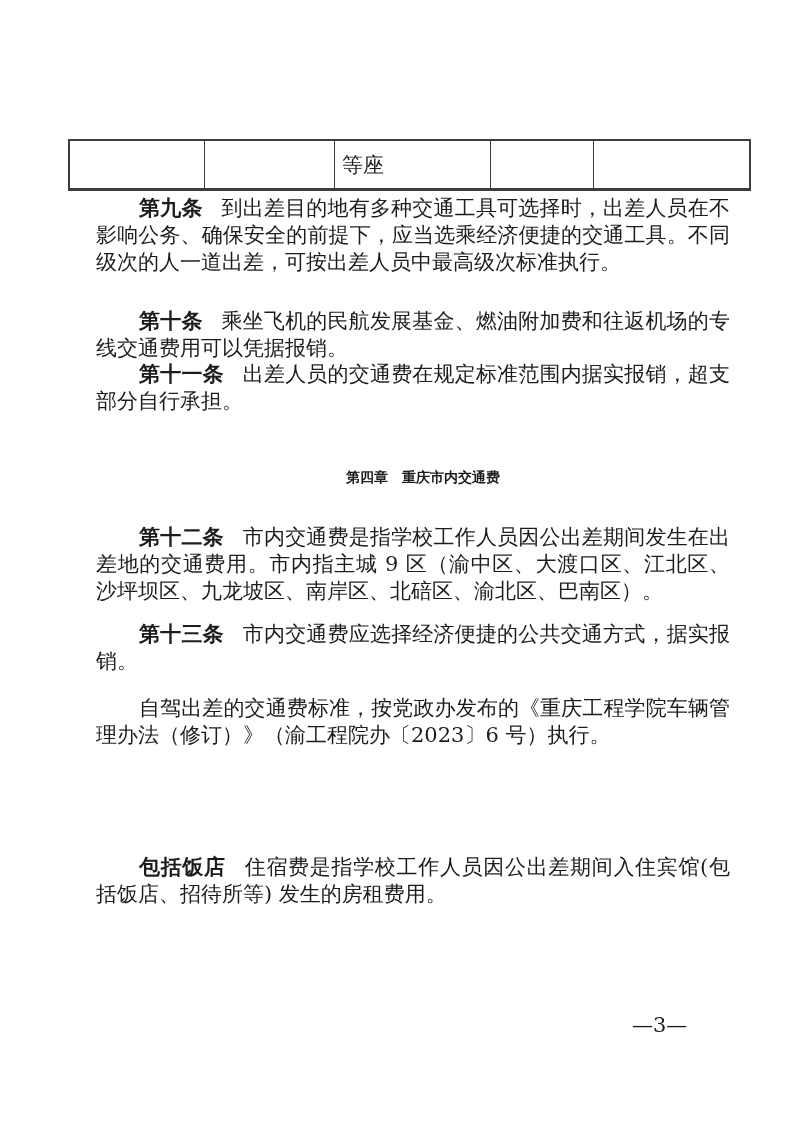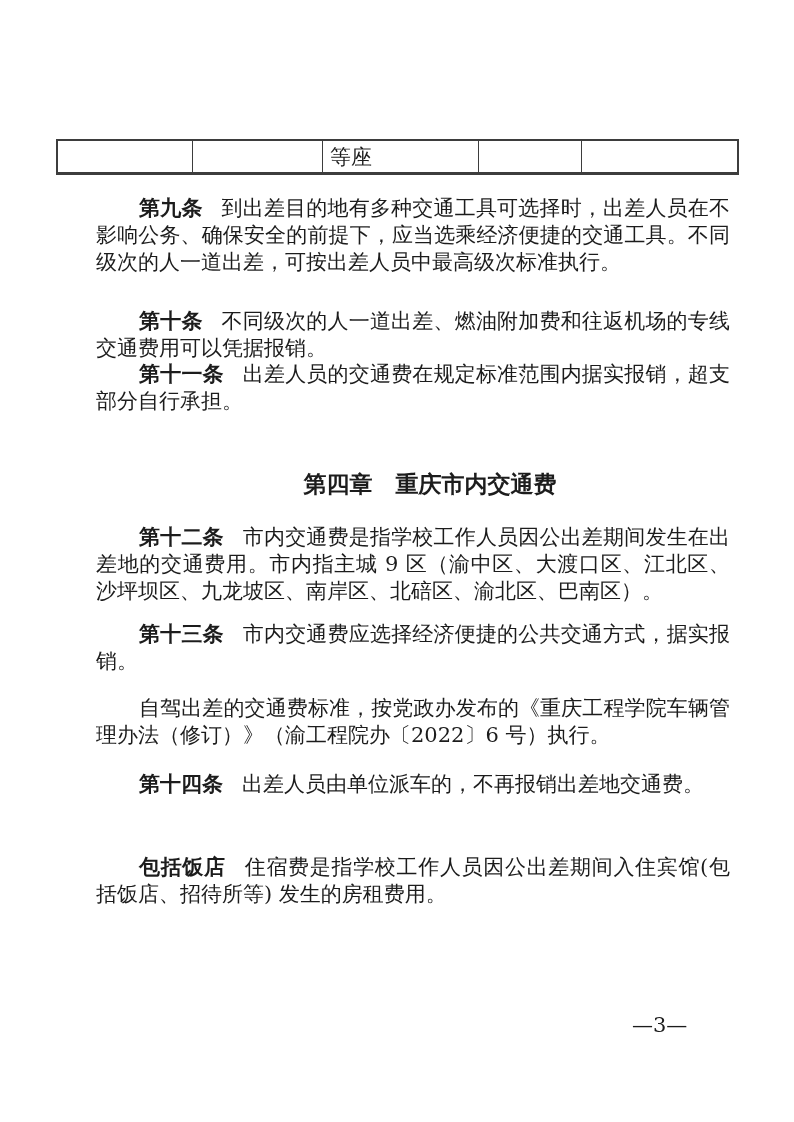--- a/index.html
+++ b/index.html
@@ -9,24 +9,24 @@
     height: 1122px;
     background: #ffffff;
     font-family: "DejaVu Serif", "Liberation Serif", serif;
     color: #1c1c1c;
     overflow: hidden;
   }
 
   
   .frag-table {
     position: absolute;
-    left: 56px;
+    left: 68px;
     top: 139px;
     width: 650px;
-    height: 36px;
+    height: 52px;
     border-collapse: collapse;
     table-layout: fixed;
     border: 2px solid #3d3d3d;
     border-bottom-width: 3px;
   }
   .frag-table td {
     border: 1px solid #3d3d3d;
     font-size: 21px;
     padding: 0 0 0 7px;
     vertical-align: middle;
@@ -58,23 +58,23 @@
 
   
   .chapter {
     position: absolute;
     left: 96px;
     width: 634px;
     text-align: center;
     text-indent: 0;
     font-family: "DejaVu Sans", "Liberation Sans", sans-serif;
     font-weight: bold;
-    font-size: 23px;
+    font-size: 14px;
     line-height: 38px;
-    margin: 17px;
+    margin: 10px;
   }
 
   
   .page-num {
     position: absolute;
     left: 632px;
     top: 1011px;
     font-size: 21px;
     line-height: 28px;
     letter-spacing: 0;
@@ -105,33 +105,32 @@
       <td class="c2"></td>
       <td class="c3">等座</td>
       <td class="c4"></td>
       <td class="c5"></td>
     </tr>
   </tbody>
     </table>
 
   <p class="para b0"><span class="art-label">第九条</span><span>到出差目的地有多种交通工具可选择时，出差人员在不影响公务、确保安全的前提下，应当选乘经济便捷的交通工具。不同级次的人一道出差，可按出差人员中最高级次标准执行。</span></p>
 
-  <p class="para b1"><span class="art-label">第十条</span><span>不同级次的人一道出差、燃油附加费和往返机场的专线交通费用可以凭据报销。</span></p>
+  <p class="para b1"><span class="art-label">第十条</span><span>乘坐飞机的民航发展基金、燃油附加费和往返机场的专线交通费用可以凭据报销。</span></p>
 
   <p class="para b2"><span class="art-label">第十一条</span><span>出差人员的交通费在规定标准范围内据实报销，超支部分自行承担。</span></p>
 
   <h2 class="chapter b3">第四章　重庆市内交通费</h2>
 
   <p class="para b4"><span class="art-label">第十二条</span><span>市内交通费是指学校工作人员因公出差期间发生在出差地的交通费用。市内指主城 9 区（渝中区、大渡口区、江北区、沙坪坝区、九龙坡区、南岸区、北碚区、渝北区、巴南区）。</span></p>
 
   <p class="para b5"><span class="art-label">第十三条</span><span>市内交通费应选择经济便捷的公共交通方式，据实报销。</span></p>
 
-  <p class="para b6"><span>自驾出差的交通费标准，按党政办发布的《重庆工程学院车辆管理办法（修订）》（渝工程院办〔2022〕6 号）执行。</span></p>
+  <p class="para b6"><span>自驾出差的交通费标准，按党政办发布的《重庆工程学院车辆管理办法（修订）》（渝工程院办〔2023〕6 号）执行。</span></p>
 
-  <p class="para b7"><span class="art-label">第十四条</span><span>出差人员由单位派车的，不再报销出差地交通费。</span></p>
 
 
   <p class="para b9"><span class="art-label">包括饭店</span><span>住宿费是指学校工作人员因公出差期间入住宾馆(包括饭店、招待所等) 发生的房租费用。</span></p>
 
 
   <div class="page-num">—3—</div>
 
 </div>
 
 </body></html>

